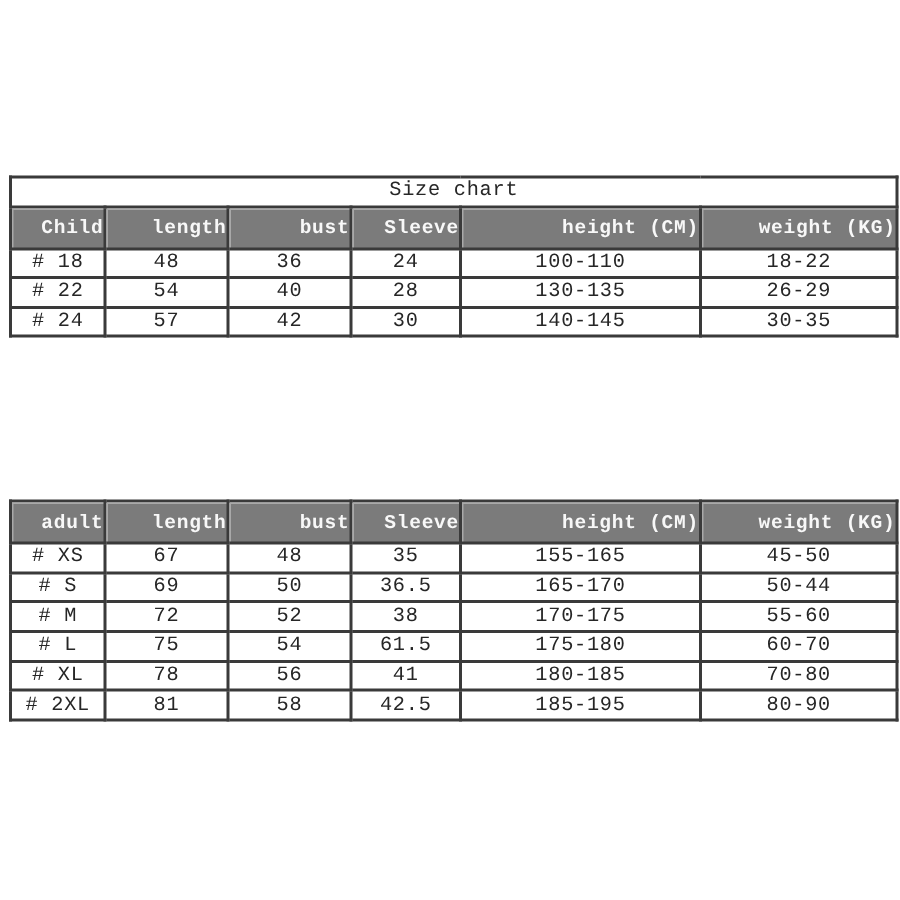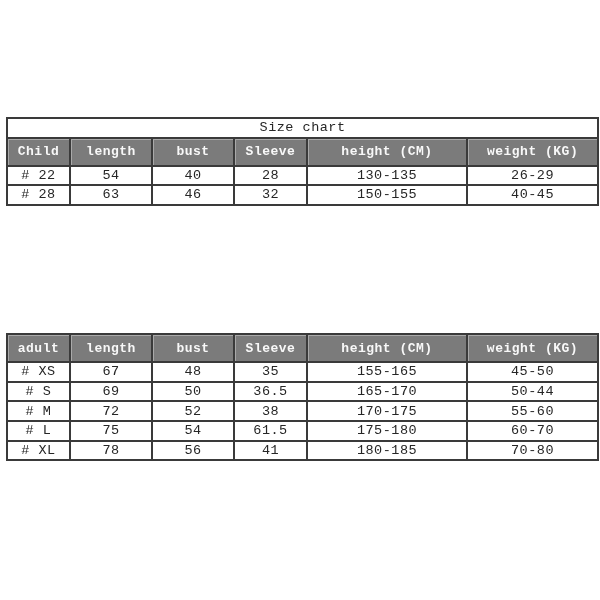--- a/index.html
+++ b/index.html
@@ -43,20 +43,21 @@
     background: var(--page-bg, #ffffff);
   }
   .size-table th {
     height: 26px;
     background: var(--header-bg, #7b7b7b);
     color: var(--header-text, #f8f8f8);
     font-size: 13px;
     font-weight: 700;
     letter-spacing: 0.5px;
     box-shadow: inset 1px 1px 0 rgba(255,255,255,0.35);
+    text-align: right;
   }
   .size-table td {
     font-size: 13.5px;
     font-weight: 400;
     letter-spacing: 0.5px;
     color: var(--body-text, #262626);
     background: var(--page-bg, #ffffff);
   }
   .table-child td { height: 17.5px; }
   .table-adult td { height: 17.7px; }
@@ -83,34 +84,42 @@
           <th>Child</th>
           <th>length</th>
           <th>bust</th>
           <th>Sleeve</th>
           <th>height (CM)</th>
           <th>weight (KG)</th>
         </tr>
     </thead>
     <tbody>
         <tr>
+          <td># 18</td>
+          <td>48</td>
+          <td>36</td>
+          <td>24</td>
+          <td>100-110</td>
+          <td>18-22</td>
+        </tr>
+        <tr>
           <td># 22</td>
           <td>54</td>
           <td>40</td>
           <td>28</td>
           <td>130-135</td>
           <td>26-29</td>
         </tr>
         <tr>
-          <td># 28</td>
-          <td>63</td>
-          <td>46</td>
-          <td>32</td>
-          <td>150-155</td>
-          <td>40-45</td>
+          <td># 24</td>
+          <td>57</td>
+          <td>42</td>
+          <td>30</td>
+          <td>140-145</td>
+          <td>30-35</td>
         </tr>
       </tbody>
   </table>
 
   <table class="size-table table-adult">
     <colgroup>
       <col style="width:63px">
         <col style="width:82px">
         <col style="width:82px">
       <col style="width:73px">
@@ -161,16 +170,24 @@
           <td>60-70</td>
         </tr>
         <tr>
           <td># XL</td>
           <td>78</td>
           <td>56</td>
           <td>41</td>
           <td>180-185</td>
           <td>70-80</td>
         </tr>
+        <tr>
+          <td># 2XL</td>
+          <td>81</td>
+          <td>58</td>
+          <td>42.5</td>
+          <td>185-195</td>
+          <td>80-90</td>
+        </tr>
       </tbody>
   </table>
 
 </div>
 
 </body></html>

